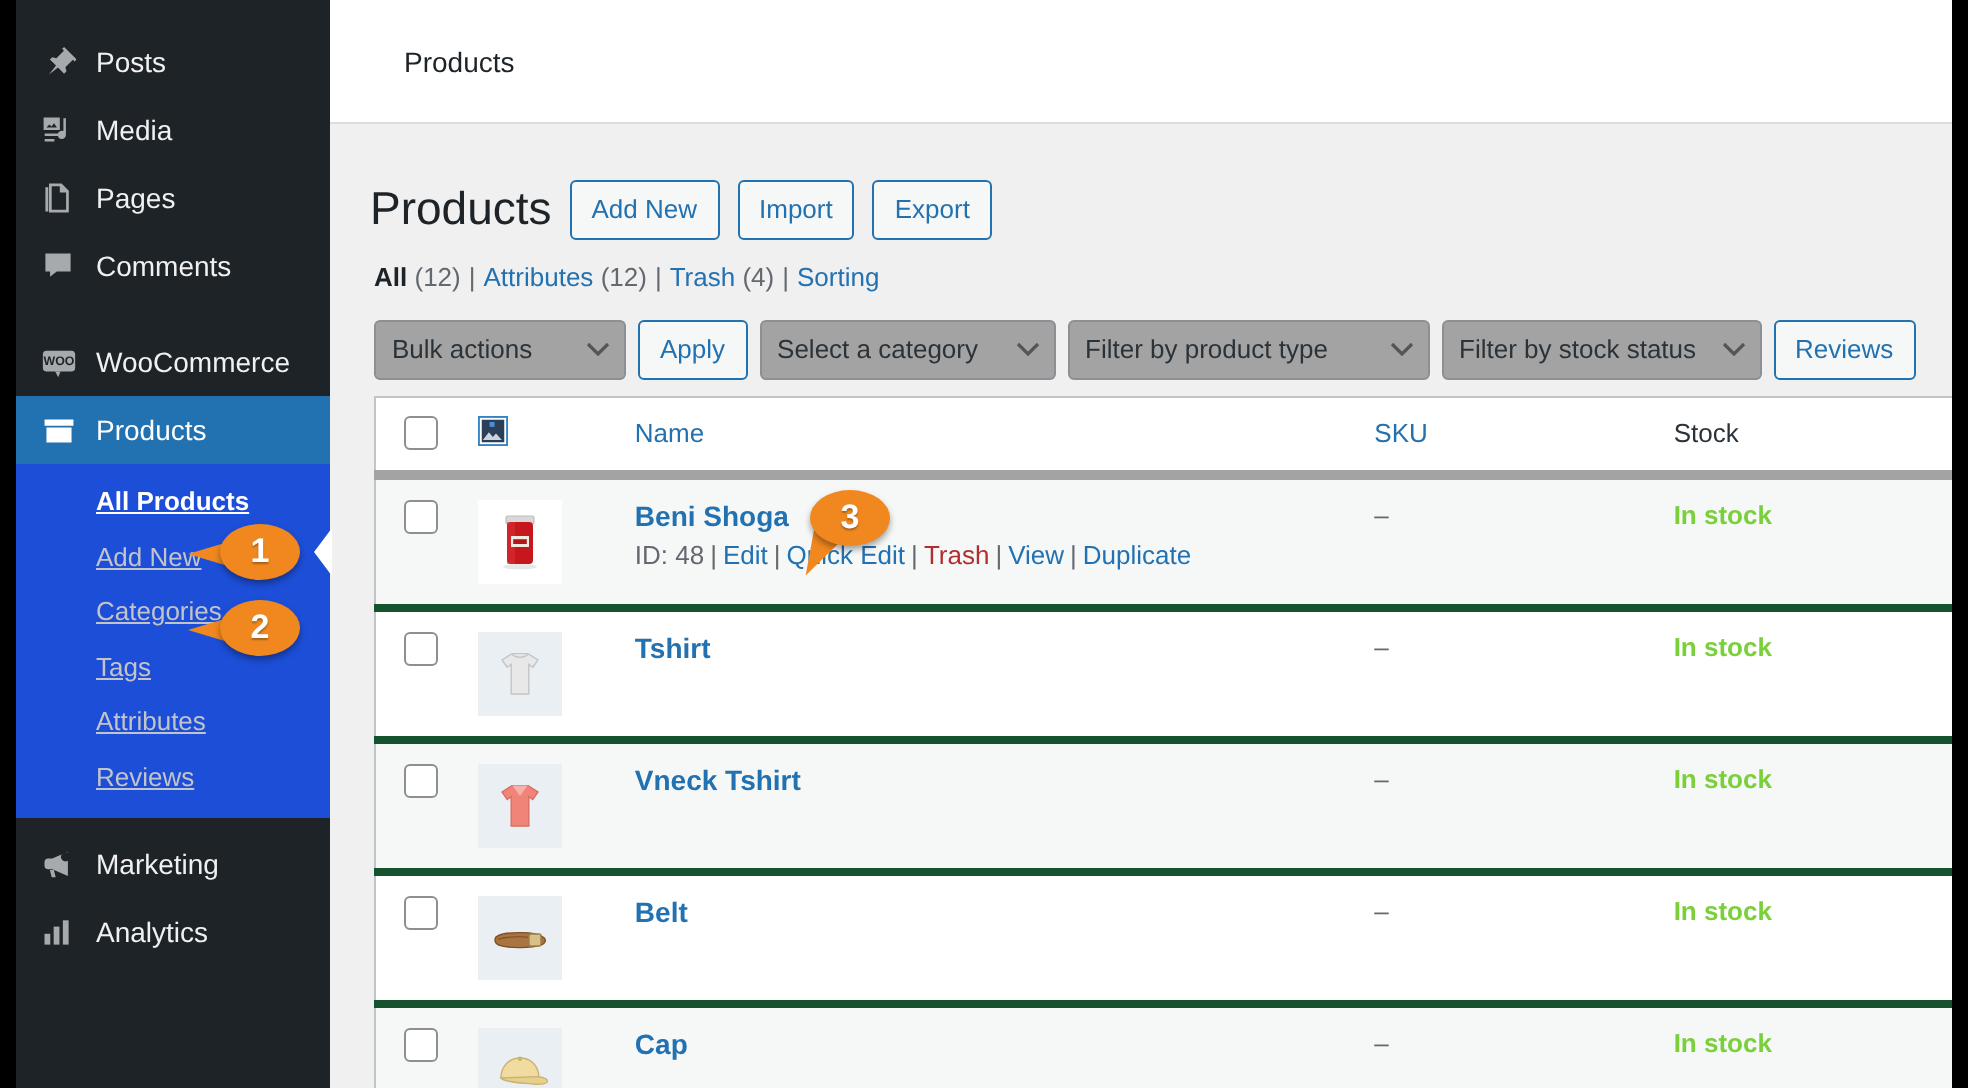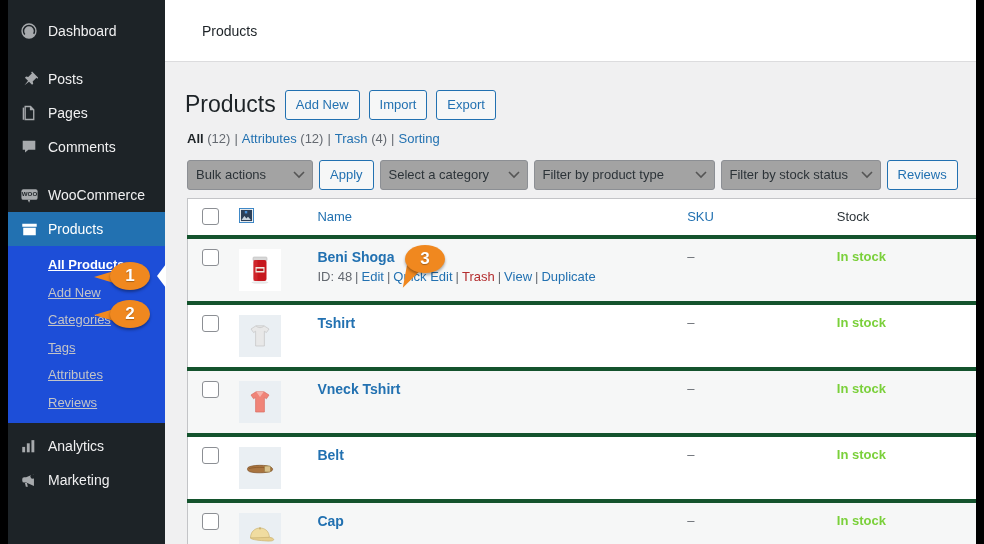--- a/index.html
+++ b/index.html
@@ -179,21 +179,21 @@
     border-bottom: none;
     margin-left: 2px;
   }
   table.wp-list-table thead th {
     background: #fff;
     text-align: left;
     font-weight: 400;
     font-size: 13px;
     color: #2c3338;
     padding: 9px 10px;
-    border-bottom: 1px solid #a3a3a3;
+    border-bottom: 5px solid #a3a3a3;
     vertical-align: middle;
   }
   th.col-cb, td.col-cb { width: 42px; padding-left: 14px !important; }
   th.col-thumb, td.col-thumb { width: 78px; }
   th.col-name, td.col-name { width: 370px; }
   th.col-sku, td.col-sku { width: 150px; }
   th.col-stock, td.col-stock { width: 151px; }
   th.col-name a, th.col-sku a { color: #2271b1; text-decoration: none; }
 
   table.wp-list-table tbody td {
@@ -308,38 +308,38 @@
     z-index: 30;
   }
 </style>
 </head>
 <body>
 
 <div id="screen">
 
   <div id="adminmenu">
 
-    <div class="menu-item spacer-top">
-      <span class="menu-ico">
-        <svg viewBox="0 0 20 20" width="18" height="18" fill="currentColor">
-            <path d="M10 1.5a8.5 8.5 0 100 17 8.5 8.5 0 000-17zm0 1.6a6.9 6.9 0 016.9 6.9c0 1.3-.36 2.5-.98 3.54l-1.3-.78A5.35 5.35 0 0010 4.7a5.3 5.3 0 00-5.3 5.3c0 1.3.47 2.5 1.24 3.42l-1.2.98A6.86 6.86 0 013.1 10 6.9 6.9 0 0110 3.1zm2.9 3.1l-3.5 3.1a1.3 1.3 0 101.1 1.4l3.3-3.4-.9-1.1z"></path>
-          </svg>
-      </span>
-      <span class="mlabel">Dashboard</span>
-    </div>
 
     <div class="menu-item spacer-top">
       <span class="menu-ico">
         <svg viewBox="0 0 20 20" width="18" height="18" fill="currentColor">
             <path d="M13.4 1.6l-1.1 1.1 1 1-4.2 4.2-2.3-.6-1.3 1.3 3.4 3.4-3.9 5 5-3.9 3.4 3.4 1.3-1.3-.6-2.3 4.2-4.2 1 1 1.1-1.1-7-7z"></path>
           </svg>
       </span>
       <span class="mlabel">Posts</span>
     </div>
 
+    <div class="menu-item">
+      <span class="menu-ico">
+        <svg viewBox="0 0 20 20" width="18" height="18" fill="currentColor">
+            <path d="M2 3h9v7H2V3zm1.6 5.6h5.8L7.8 6.3 6.4 8 5.2 6.9 3.6 8.6zM13 3.5h1.4v9.2a2.3 2.3 0 11-1.4-2.1V3.5zM2.6 12h7.6v1.4H2.6V12zm0 3h5.4v1.4H2.6V15z"></path>
+          </svg>
+      </span>
+      <span class="mlabel">Media</span>
+    </div>
 
     <div class="menu-item">
       <span class="menu-ico">
         <svg viewBox="0 0 20 20" width="18" height="18" fill="currentColor">
             <path d="M5 2h7l4 4v12H5V2zm1.5 1.5v13h8V7h-3.5V3.5H6.5z"></path>
             <rect x="3" y="4" width="1.6" height="13.5"></rect>
           </svg>
       </span>
       <span class="mlabel">Pages</span>
     </div>
@@ -380,36 +380,36 @@
       <a class="submenu-item" href="#">Tags</a>
       <a class="submenu-item" href="#">Attributes</a>
       <a class="submenu-item" href="#">Reviews</a>
     </div>
 
     <div class="menu-sep"></div>
 
     <div class="menu-item">
       <span class="menu-ico">
         <svg viewBox="0 0 20 20" width="18" height="18" fill="currentColor">
+            <path d="M15.5 3.2v13.4L6.8 12.9H4.6A2.1 2.1 0 012.5 10.8V9a2.1 2.1 0 012.1-2.1h2.2l8.7-3.7zM5.5 13.4h2.2l1 4H6.5l-1-4z"></path>
+            <circle cx="14.2" cy="6" r="2.6" fill="#1d2327"></circle>
+          </svg>
+      </span>
+      <span class="mlabel">Marketing</span>
+    </div>
+
+    <div class="menu-item">
+      <span class="menu-ico">
+        <svg viewBox="0 0 20 20" width="18" height="18" fill="currentColor">
             <rect x="2.5" y="11" width="3.2" height="6"></rect>
             <rect x="7.6" y="7" width="3.2" height="10"></rect>
             <rect x="12.7" y="3.5" width="3.2" height="13.5"></rect>
           </svg>
       </span>
       <span class="mlabel">Analytics</span>
-    </div>
-
-    <div class="menu-item">
-      <span class="menu-ico">
-        <svg viewBox="0 0 20 20" width="18" height="18" fill="currentColor">
-            <path d="M15.5 3.2v13.4L6.8 12.9H4.6A2.1 2.1 0 012.5 10.8V9a2.1 2.1 0 012.1-2.1h2.2l8.7-3.7zM5.5 13.4h2.2l1 4H6.5l-1-4z"></path>
-            <circle cx="14.2" cy="6" r="2.6" fill="#1d2327"></circle>
-          </svg>
-      </span>
-      <span class="mlabel">Marketing</span>
     </div>
   </div>
 
   <div class="menu-arrow" style="top:264px;"></div>
 
   <div id="content">
 
     <div id="topbar">
       <span class="crumb">Products</span>
     </div>

